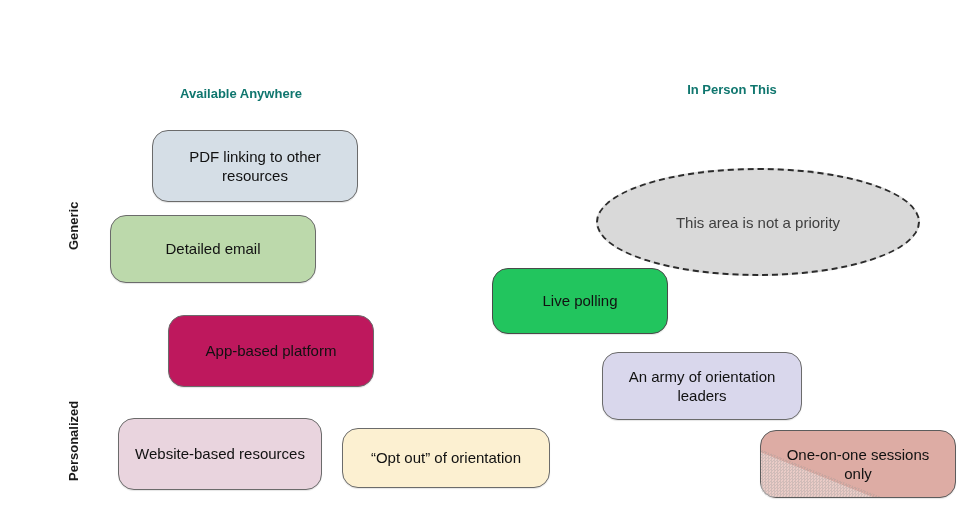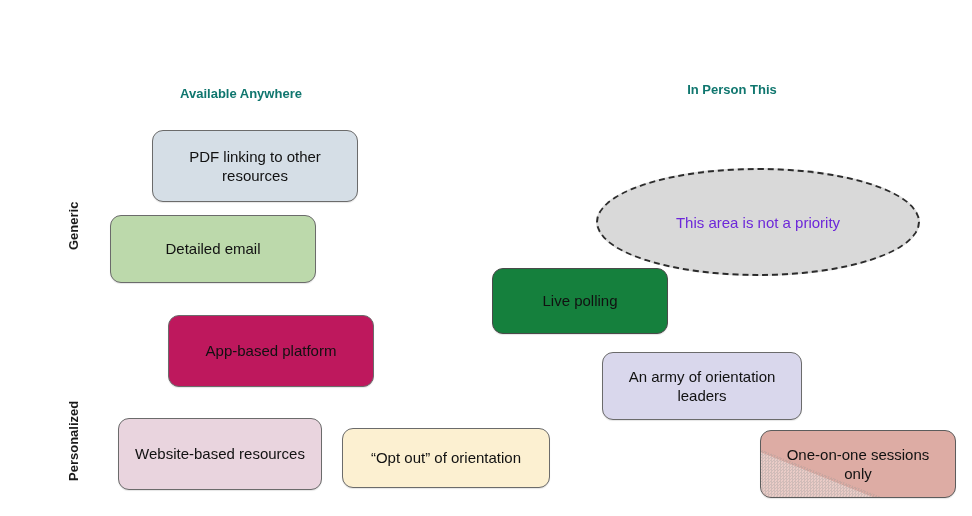--- a/index.html
+++ b/index.html
@@ -57,21 +57,21 @@
     transform: rotate(-90deg);
   }
   .row-label.generic      { left: 66px;  top: 250px; }
   .row-label.personalized { left: 66px;  top: 481px; }
 
   
   .card {
     position: absolute;
     box-sizing: border-box;
     border: 1.4px solid #6b6b6b;
-    border-radius: 11px;
+    border-radius: 16px;
     display: flex;
     align-items: center;
     justify-content: center;
     text-align: center;
     font-size: 15px;
     line-height: 1.28;
     color: #111111;
     padding: 4px 10px;
     box-shadow: 0 1px 1px rgba(0,0,0,0.10);
   }
@@ -80,21 +80,21 @@
   .zone-ellipse {
     position: absolute;
     box-sizing: border-box;
     border: 2px dashed #2b2b2b;
     border-radius: 50%;
     display: flex;
     align-items: center;
     justify-content: center;
     text-align: center;
     font-size: 15px;
-    color: #6d28d9;
+    color: #404040;
   }
 
   
   .dither {
     position: absolute;
     left: 0; bottom: 0;
     width: 62%;
     height: 72%;
     pointer-events: none;
     border-bottom-left-radius: 10px;
@@ -147,21 +147,21 @@
   </div>
 
   <div class="card" style="left: 118px; top: 418px; width: 204px; height: 72px; background: rgb(233, 212, 222); border-color: rgb(107, 107, 107);">
     <span>Website-based resources</span>
   </div>
 
   <div class="card" style="left: 342px; top: 428px; width: 208px; height: 60px; background: rgb(252, 240, 209); border-color: rgb(107, 107, 107);">
     <span>“Opt out” of orientation</span>
   </div>
 
-  <div class="card" style="left: 492px; top: 268px; width: 176px; height: 66px; background: #15803d; border-color: rgb(74, 74, 74);">
+  <div class="card" style="left: 492px; top: 268px; width: 176px; height: 66px; background: #22c55e; border-color: rgb(74, 74, 74);">
     <span>Live polling</span>
   </div>
 
   <div class="card" style="left: 602px; top: 352px; width: 200px; height: 68px; background: rgb(217, 215, 236); border-color: rgb(107, 107, 107); text-align: center;">
     <span>An army of orientation leaders</span>
   </div>
 
   <div class="card" style="left: 760px; top: 430px; width: 196px; height: 68px; background: rgb(221, 172, 164); border-color: rgb(92, 92, 92);">
     <span>One-on-one sessions only</span>
     <span class="dither"></span>

